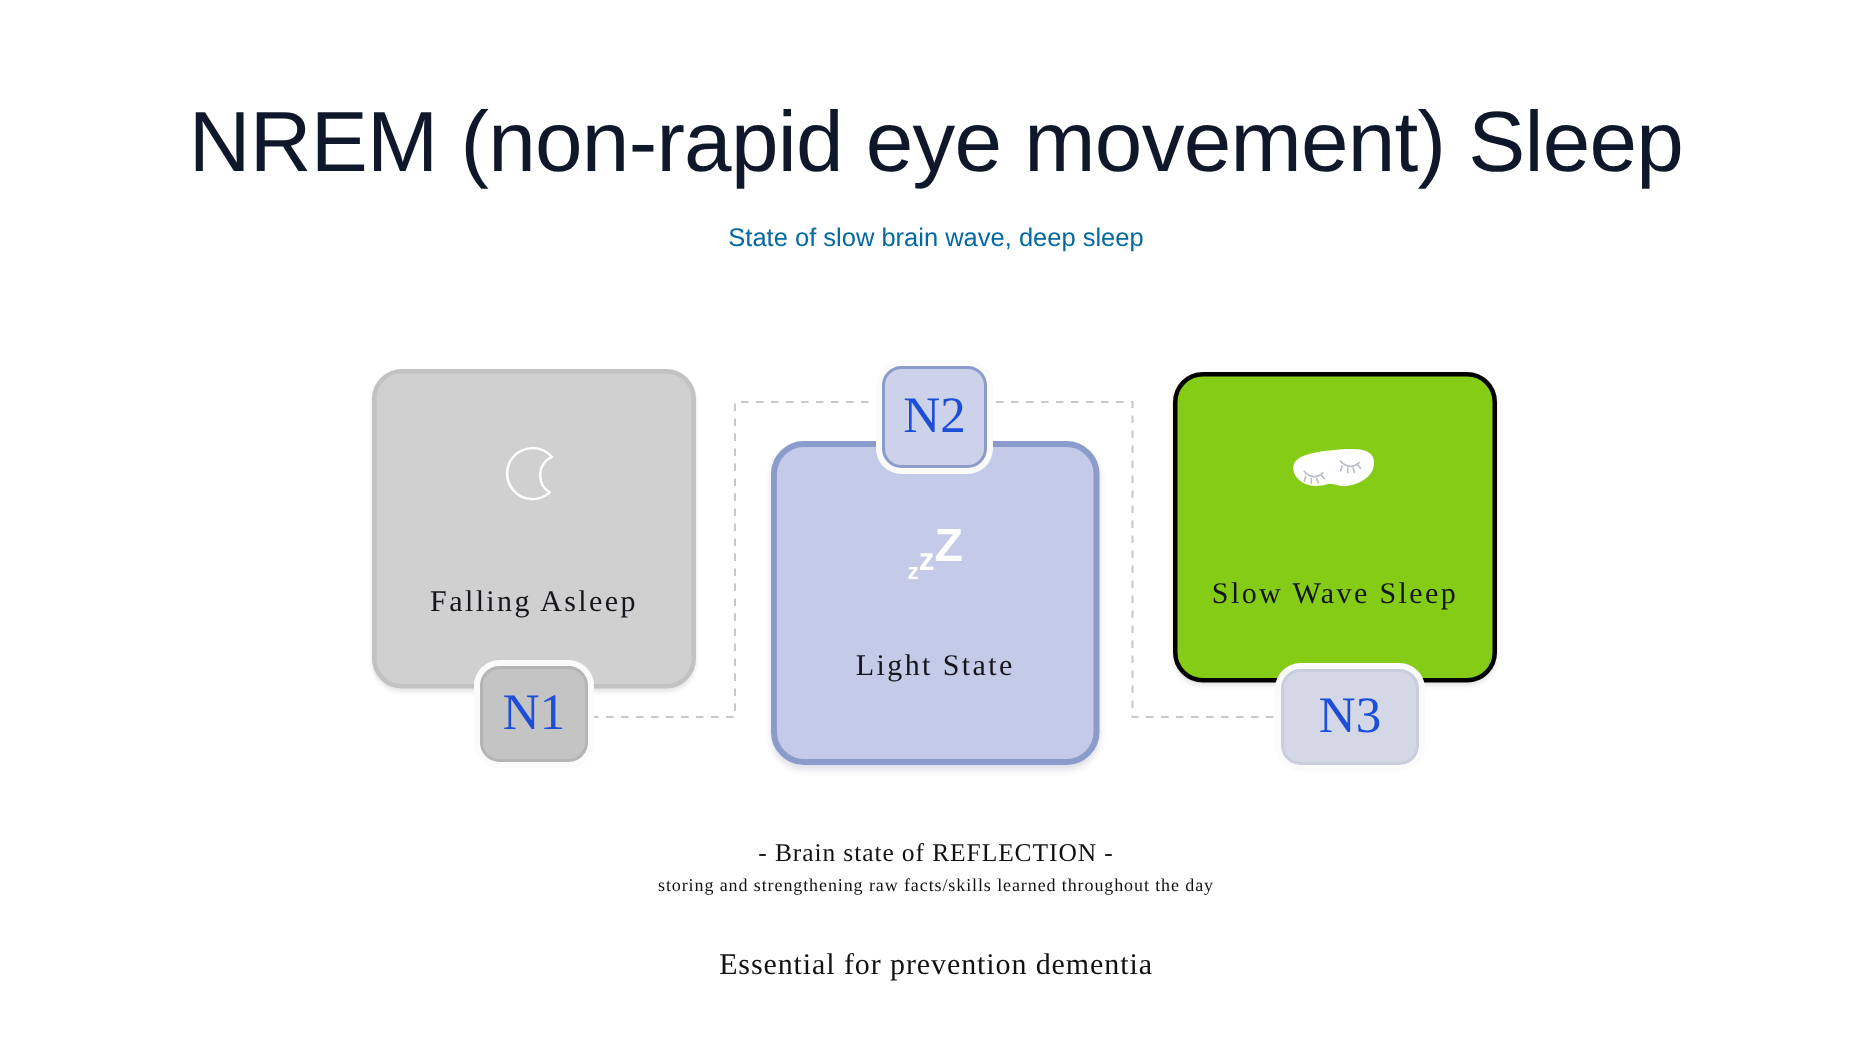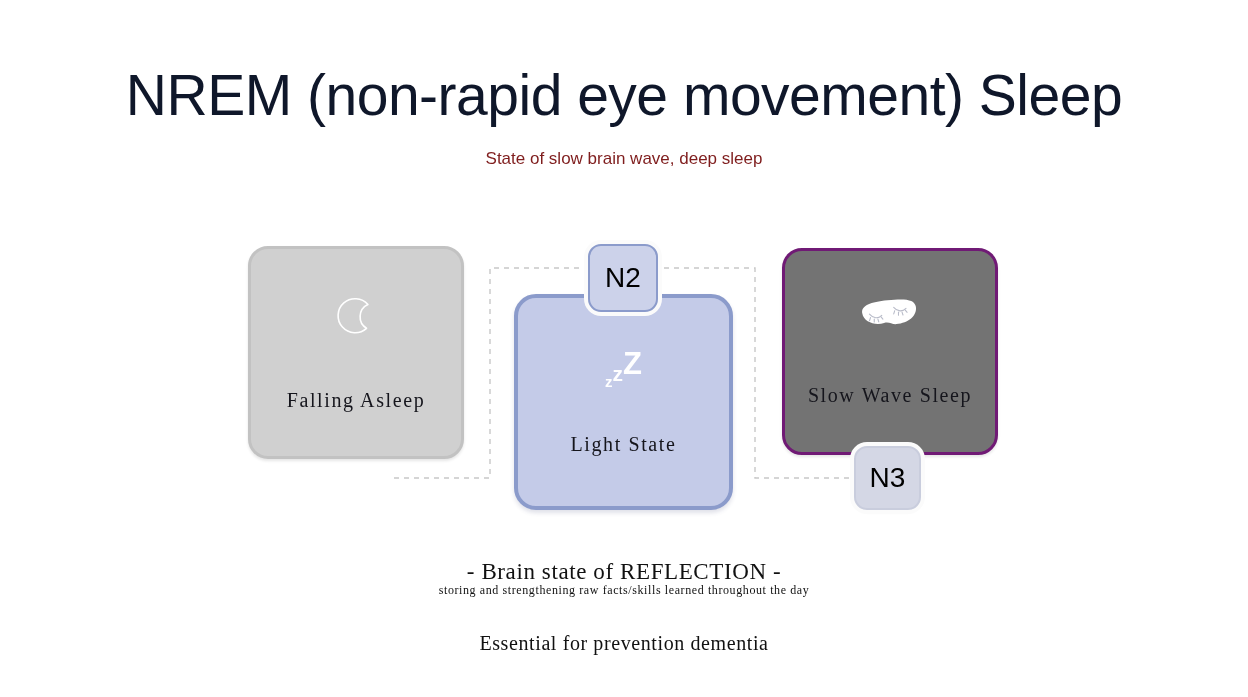--- a/index.html
+++ b/index.html
@@ -36,21 +36,21 @@
   }
   #subtitle {
     position: absolute;
     left: 0;
     top: 149px;
     width: 1248px;
     text-align: center;
     font-family: "Liberation Sans", sans-serif;
     font-size: 17px;
     font-weight: 400;
-    color: #7f1d1d;
+    color: #0369a1;
   }
 
   
   #connector {
     position: absolute;
     left: 0;
     top: 0;
     width: 1248px;
     height: 697px;
     pointer-events: none;
@@ -109,35 +109,35 @@
     border: 4px solid #8b9bcb;
     box-shadow: 0 3px 4px rgba(60,70,120,0.16);
     border-radius: 22px;
   }
   
   #card-n3 {
     left: 782px;
     top: 248px;
     width: 216px;
     height: 207px;
-    background: #737373;
-    border: 3px solid #701a75;
+    background: #84cc16;
+    border: 3px solid #000000;
     box-shadow: 0 2px 3px rgba(0,0,0,0.10);
   }
 
   
   .stage-badge {
     position: absolute;
     box-sizing: border-box;
     display: flex;
     align-items: center;
     justify-content: center;
-    font-family: Liberation Sans, sans-serif;
-    font-size: 28px;
-    color: #000000;
+    font-family: Liberation Serif, serif;
+    font-size: 34px;
+    color: #1d4ed8;
     border-radius: 13px;
     z-index: 3;
   }
   #badge-n1 {
     left: 320px;
     top: 444px;
     width: 72px;
     height: 64px;
     background: #c4c4c4;
     border: 2px solid #b4b4b4;
@@ -148,21 +148,21 @@
     top: 244px;
     width: 70px;
     height: 68px;
     background: #ccd2ea;
     border: 2px solid #8b9bcb;
     box-shadow: 0 0 0 4px #fbfbfb, 0 2px 3px rgba(60,70,120,0.14);
   }
   #badge-n3 {
     left: 854px;
     top: 446px;
-    width: 67px;
+    width: 92px;
     height: 64px;
     background: #d4d7e5;
     border: 2px solid #c9cddd;
     box-shadow: 0 0 0 4px #fbfbfb, 0 2px 3px rgba(0,0,0,0.10);
   }
 
   
   .zzz {
     display: flex;
     align-items: flex-end;
@@ -180,21 +180,21 @@
   
   .footer-line {
     position: absolute;
     left: 0;
     width: 1248px;
     text-align: center;
     font-family: "Liberation Serif", serif;
     color: #111111;
     letter-spacing: 0.6px;
   }
-  #foot-1 { top: 559px; font-size: 23px; }
+  #foot-1 { top: 559px; font-size: 17px; }
   #foot-2 { top: 583px; font-size: 12px; }
   #foot-3 { top: 632px; font-size: 20px; }
 </style>
 </head>
 <body>
 
 <div id="slide">
 
   <div id="title">NREM (non-rapid eye movement) Sleep</div>
 
@@ -240,20 +240,21 @@
               <path d="M42 17.5 L 41.5 20.5"></path>
               <path d="M45.5 18 L 46 21"></path>
               <path d="M49 16.5 L 50.5 19"></path>
             </g>
           </g>
         </svg>
       </span>
       <span class="card-label">Slow Wave Sleep</span>
     </div>
 
+    <div class="stage-badge" id="badge-n1">N1</div>
 
     <div class="stage-badge" id="badge-n2">N2</div>
 
     <div class="stage-badge" id="badge-n3">N3</div>
 
   </div>
 
   <div class="footer-line" id="foot-1">- Brain state of REFLECTION -</div>
   <div class="footer-line" id="foot-2">storing and strengthening raw facts/skills learned throughout the day</div>
   <div class="footer-line" id="foot-3">Essential for prevention dementia</div>

